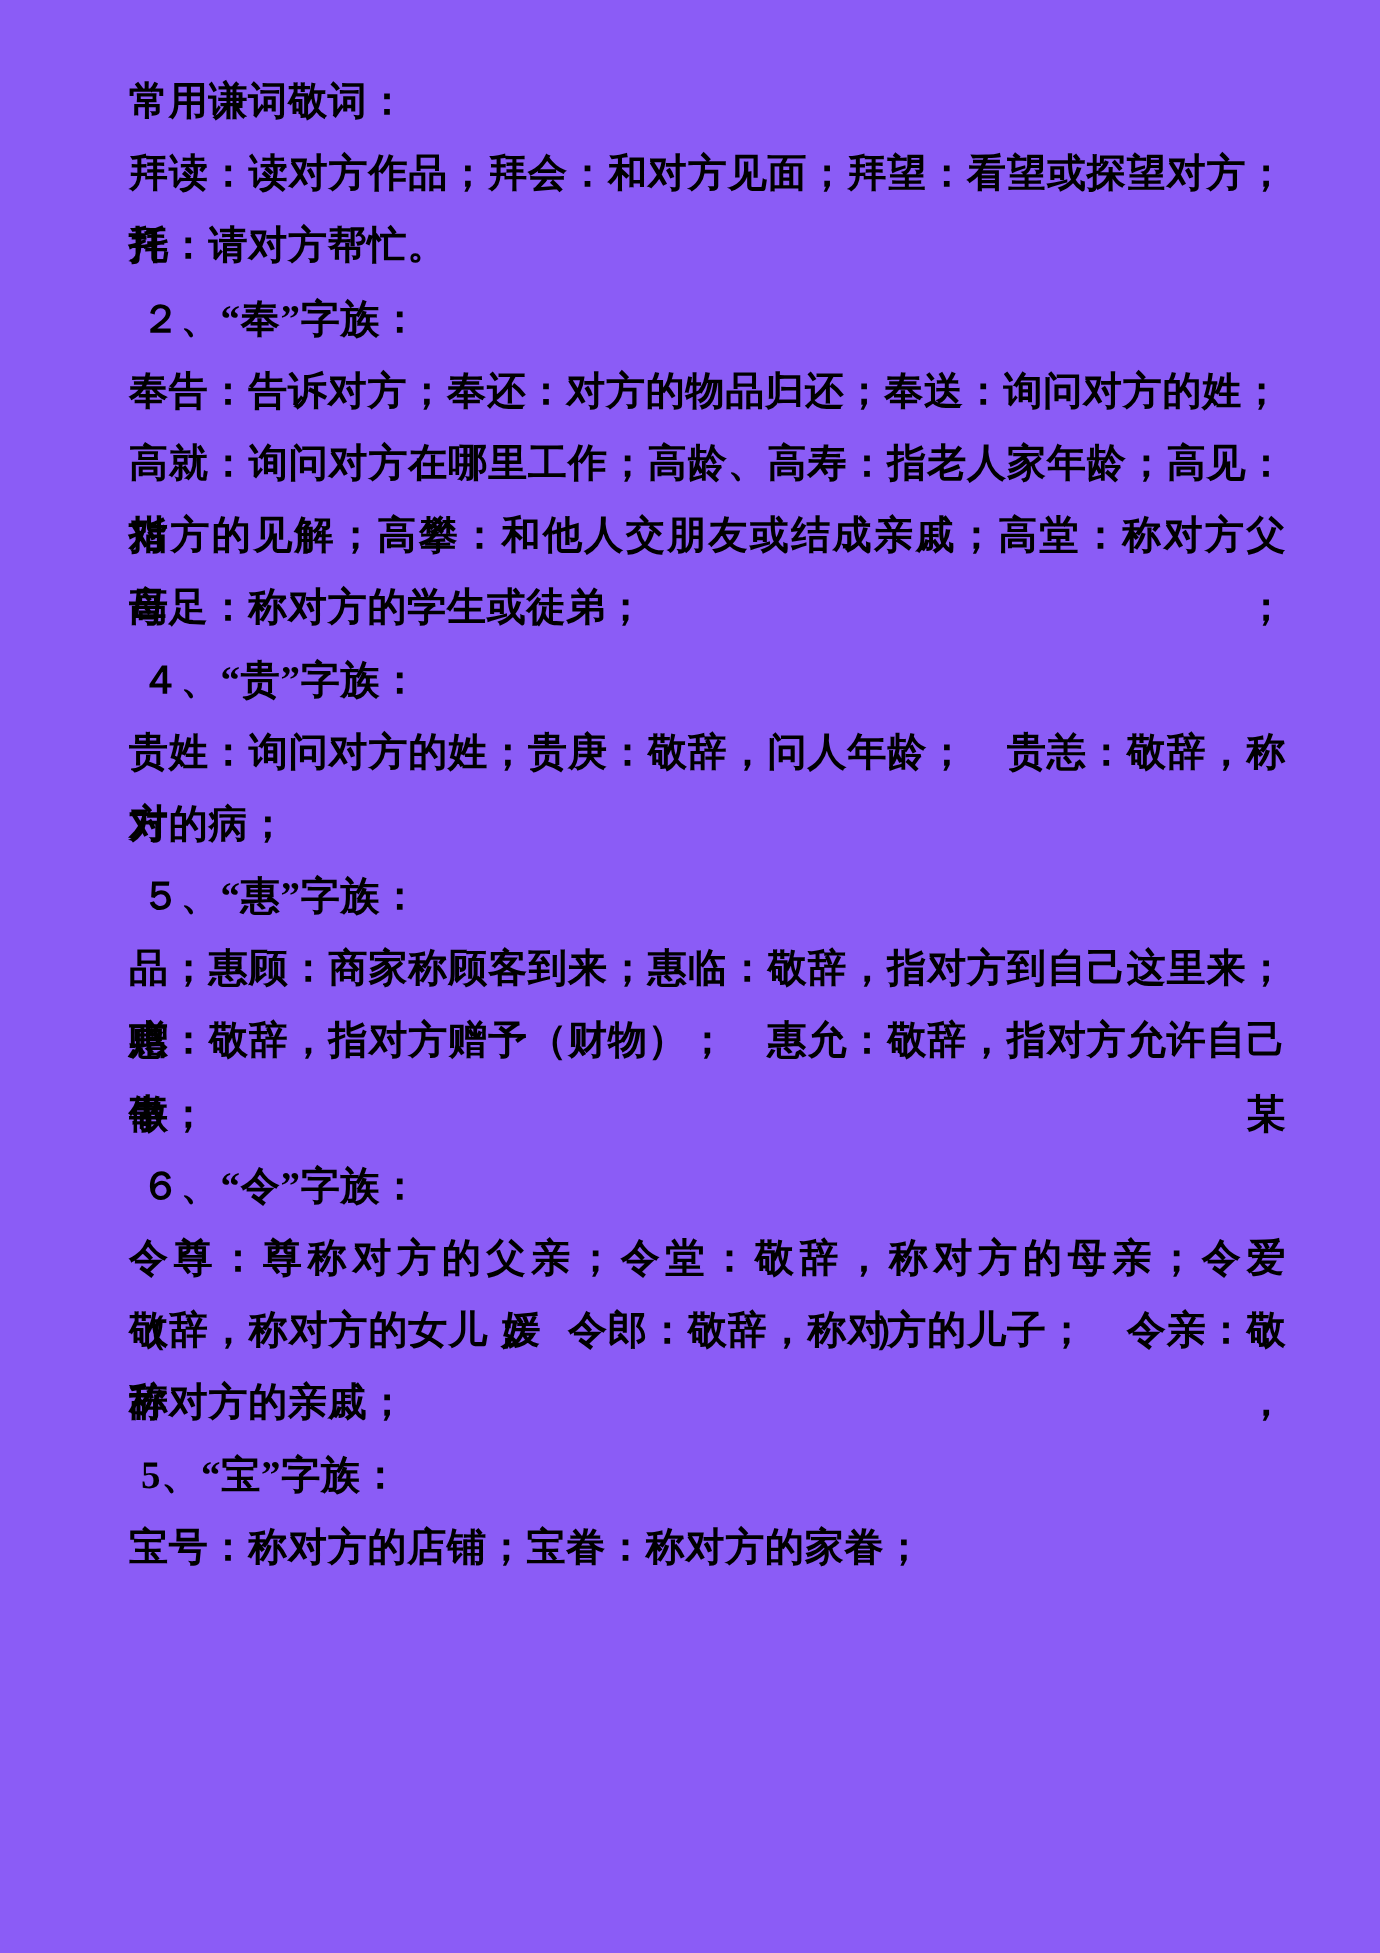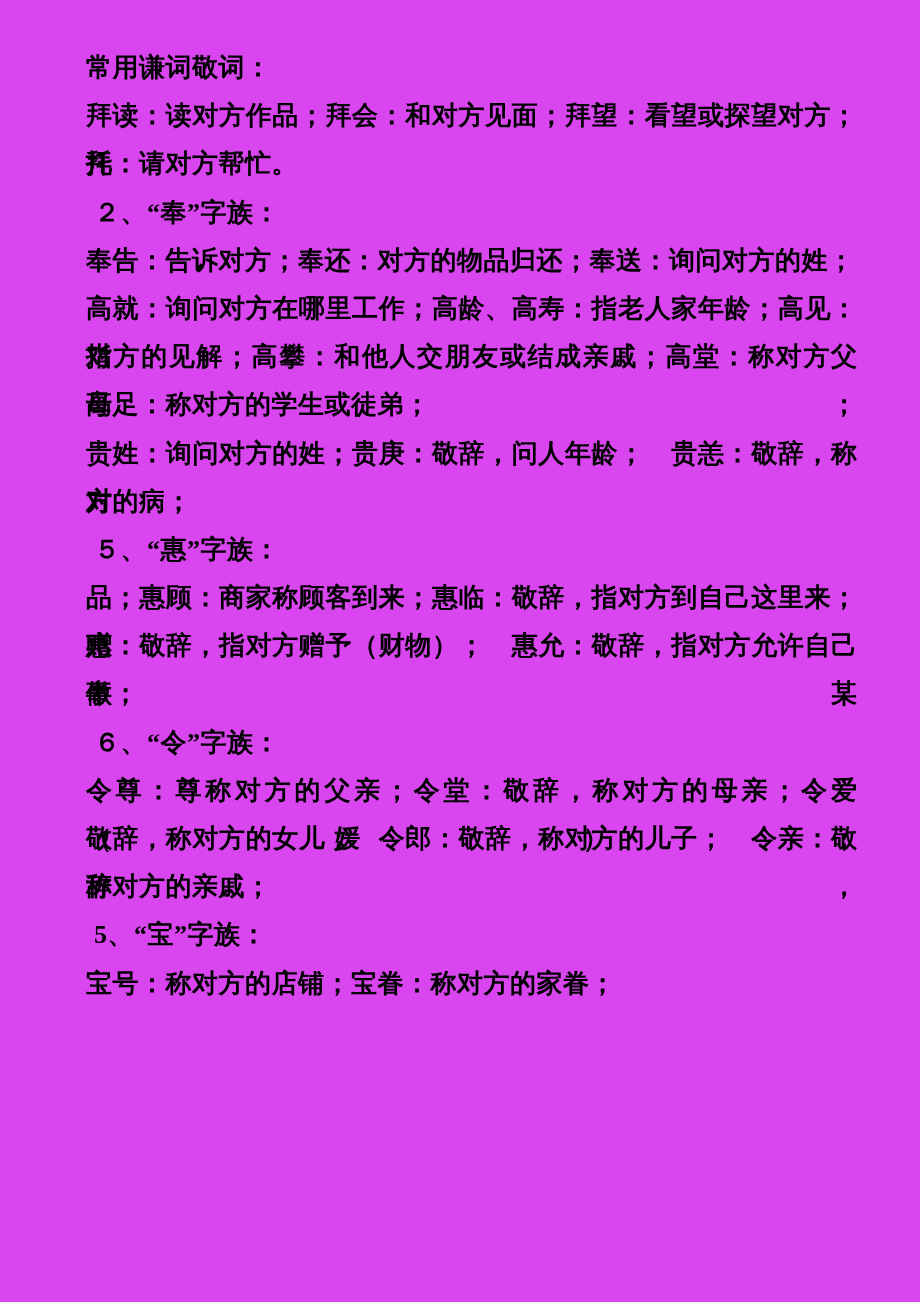--- a/index.html
+++ b/index.html
@@ -36,31 +36,32 @@
   .line.justify {
     text-align: justify;
     text-align-last: justify;
     letter-spacing: 0;
     font-family: Liberation Serif, serif;
   }
 </style>
 </head>
 <body>
 
-<div class="page" style="background: #d946ef; color: rgb(0, 0, 0);">
+<div class="page" style="background: #8b5cf6; color: rgb(0, 0, 0);">
   <div class="content">
     <div class="line">常用谦词敬词：</div>
     <div id="sections">
         <div class="line body justify">拜读：读对方作品；拜会：和对方见面；拜望：看望或探望对方；拜</div>
         <div class="line body">托：请对方帮忙。</div>
         <div class="line heading">２、“奉”字族：</div>
         <div class="line body">奉告：告诉对方；奉还：对方的物品归还；奉送：询问对方的姓；</div>
         <div class="line body justify">高就：询问对方在哪里工作；高龄、高寿：指老人家年龄；高见：指</div>
         <div class="line body justify">对方的见解；高攀：和他人交朋友或结成亲戚；高堂：称对方父母；</div>
         <div class="line body">高足：称对方的学生或徒弟；</div>
+        <div class="line heading">４、“贵”字族：</div>
         <div class="line body justify">贵姓：询问对方的姓；贵庚：敬辞，问人年龄；　贵恙：敬辞，称对</div>
         <div class="line body">方的病；</div>
         <div class="line heading">５、“惠”字族：</div>
         <div class="line body justify">品；惠顾：商家称顾客到来；惠临：敬辞，指对方到自己这里来；惠</div>
         <div class="line body justify">赠：敬辞，指对方赠予（财物）；　惠允：敬辞，指对方允许自己做某</div>
         <div class="line body">事；</div>
         <div class="line heading">６、“令”字族：</div>
         <div class="line body justify">令尊：尊称对方的父亲；令堂：敬辞，称对方的母亲；令爱（媛）：</div>
         <div class="line body justify">敬辞，称对方的女儿；　令郎：敬辞，称对方的儿子；　令亲：敬辞，</div>
         <div class="line body">称对方的亲戚；</div>

